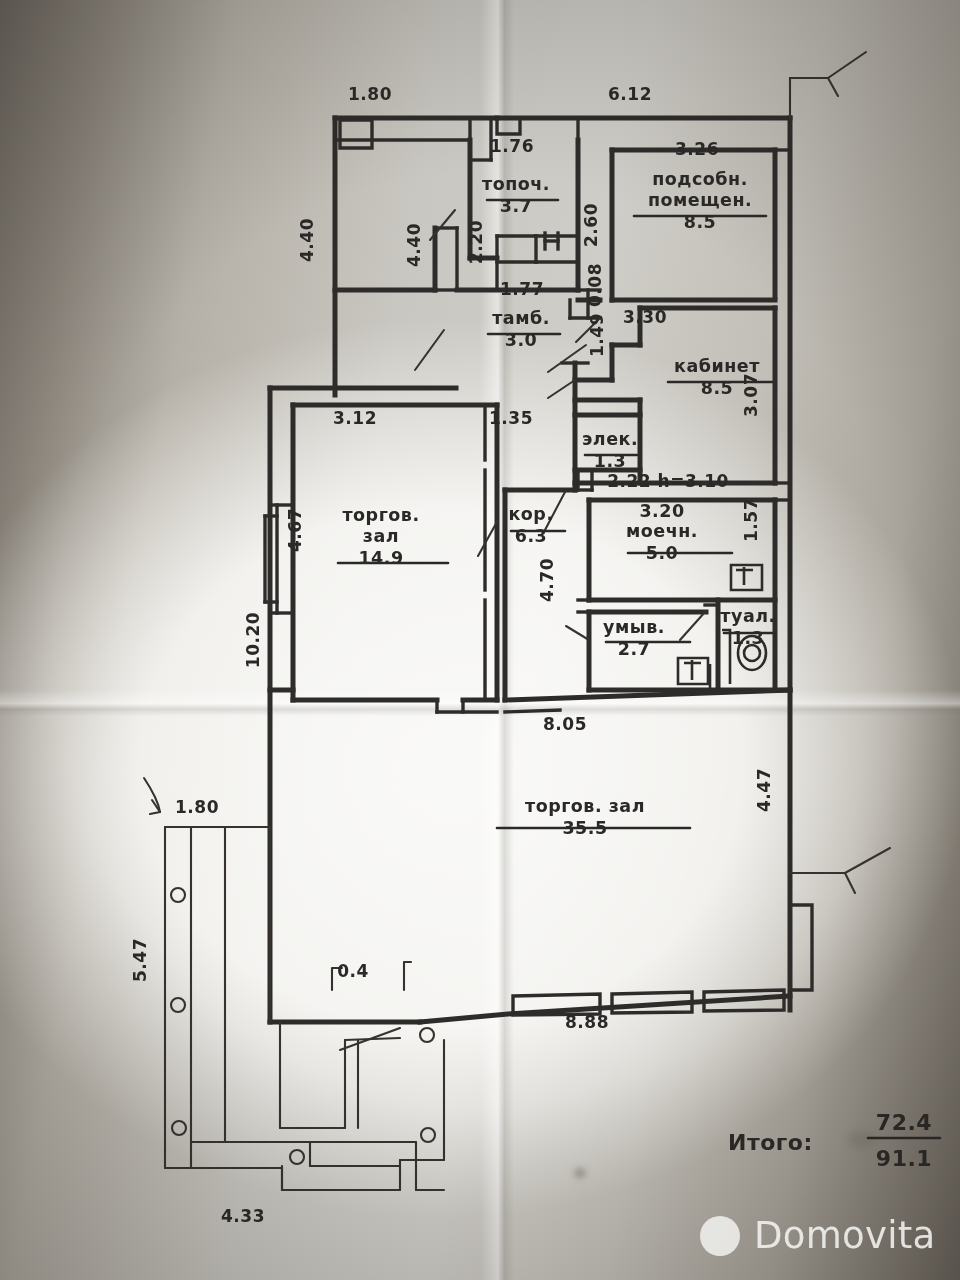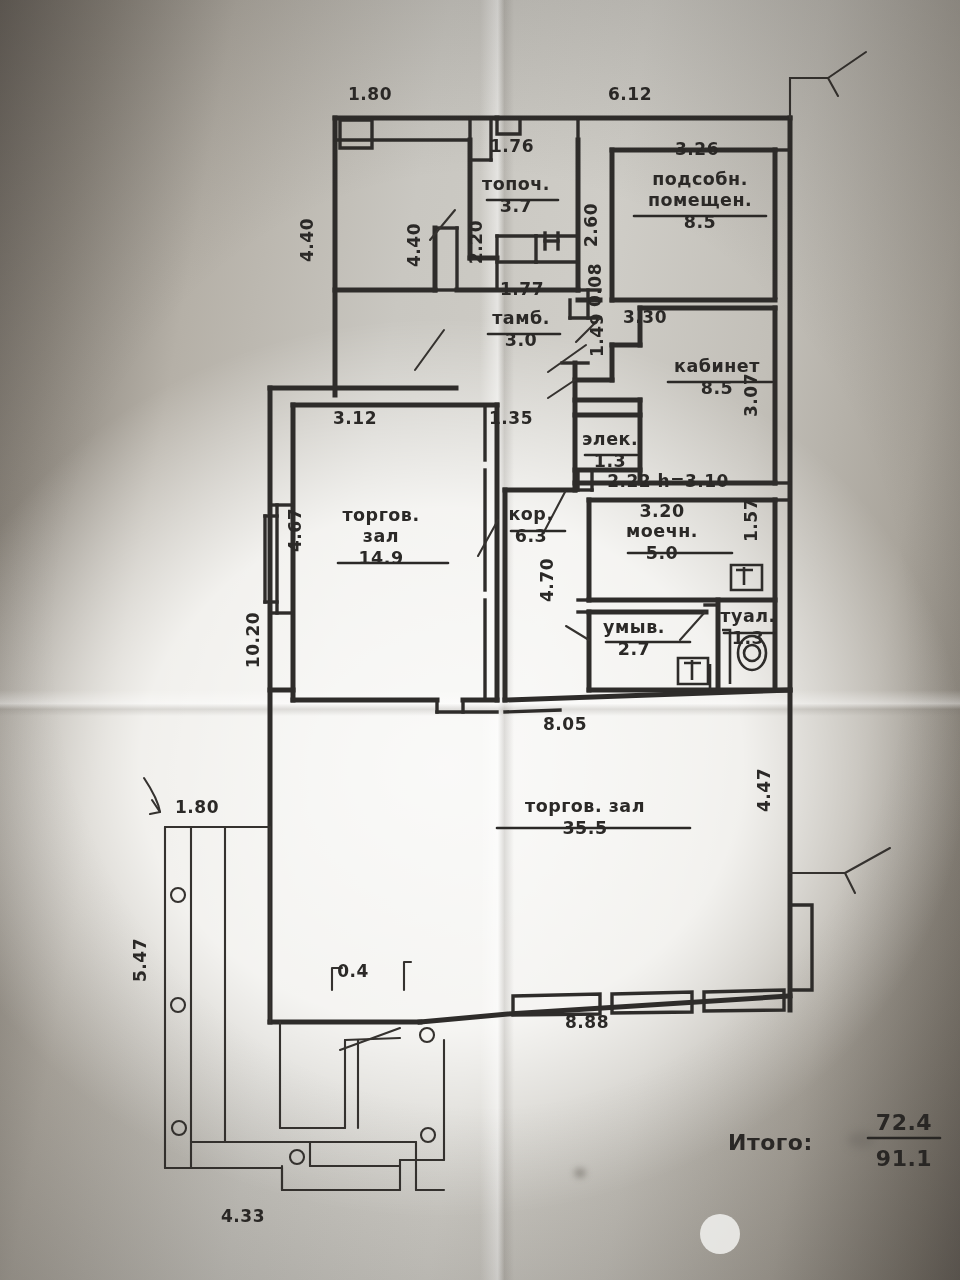--- a/index.html
+++ b/index.html
@@ -367,14 +367,15 @@
         <text x="728" y="1150" class="hw tot">Итого:</text>
         <text x="904" y="1130" class="hw tot" text-anchor="middle">72.4</text>
         <text x="904" y="1166" class="hw tot" text-anchor="middle">91.1</text>
       </g>
   </svg>
 
   <div class="vig"></div>
 
   <div class="wm">
     <div class="wm-dot"></div>
+    <div class="wm-txt">Domovita</div>
   </div>
 </div>
 
 </body></html>

